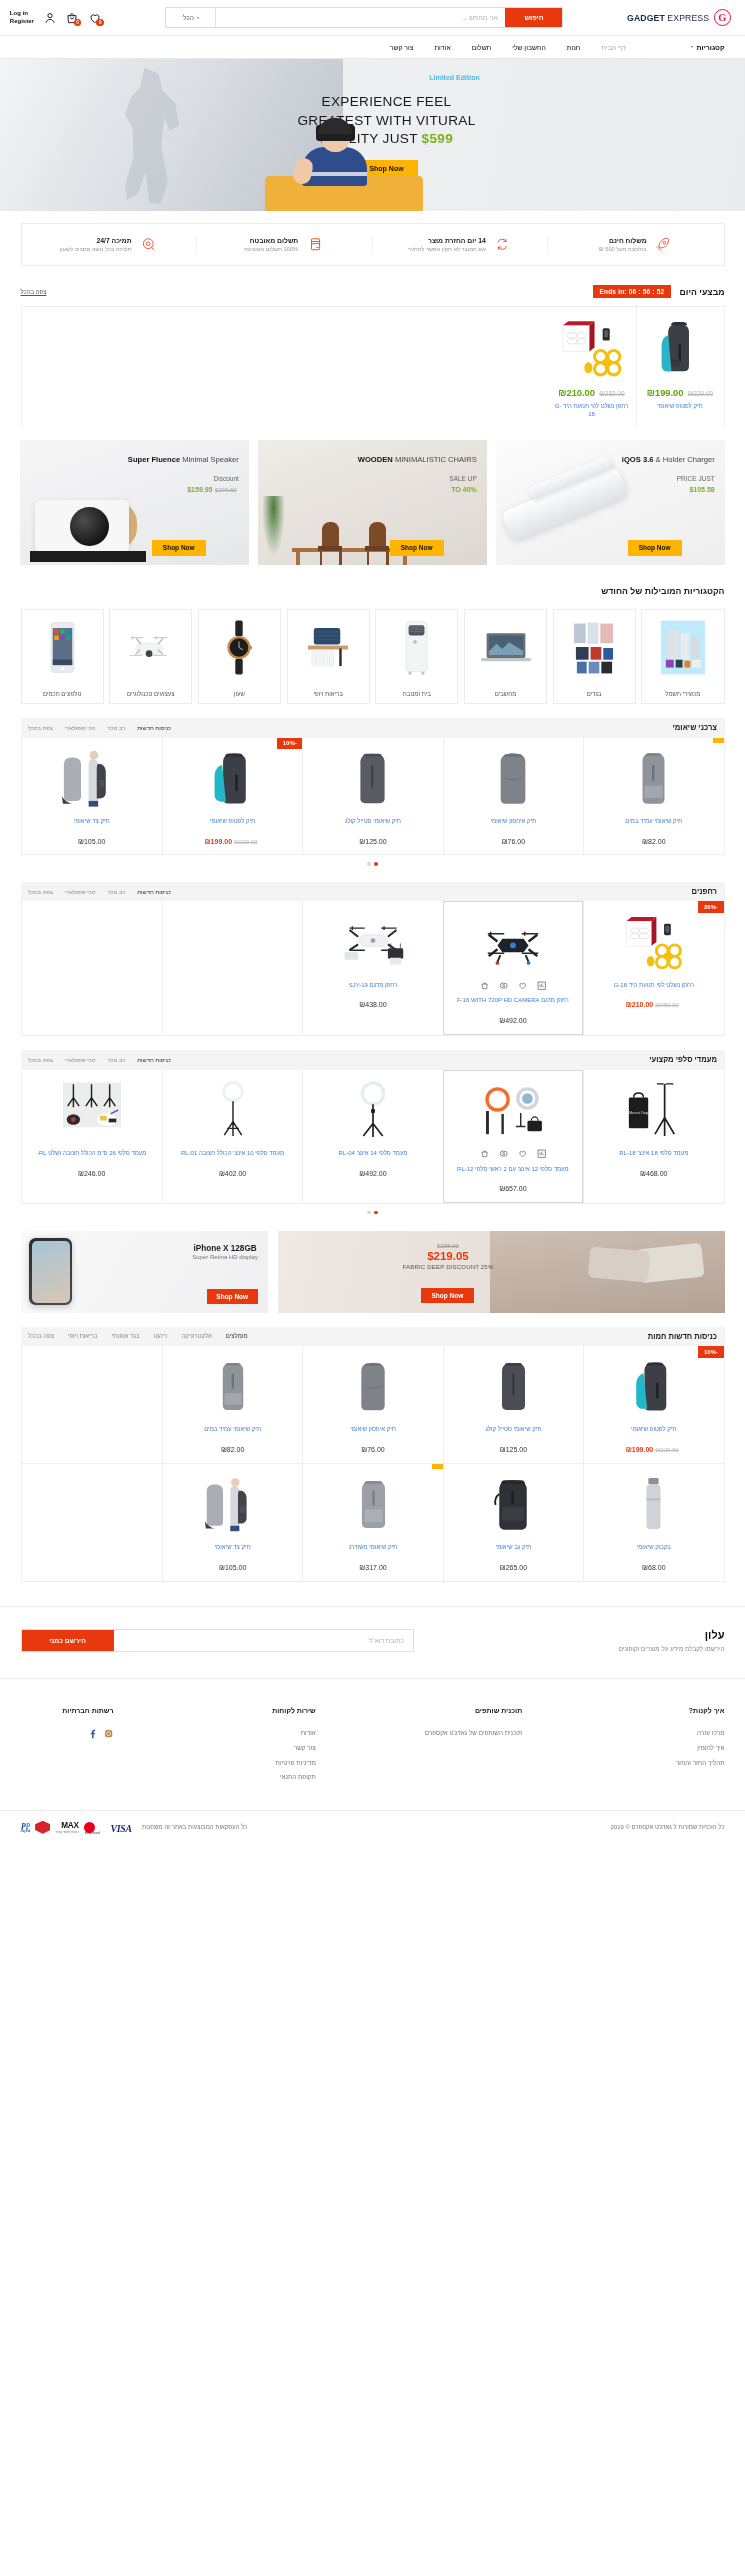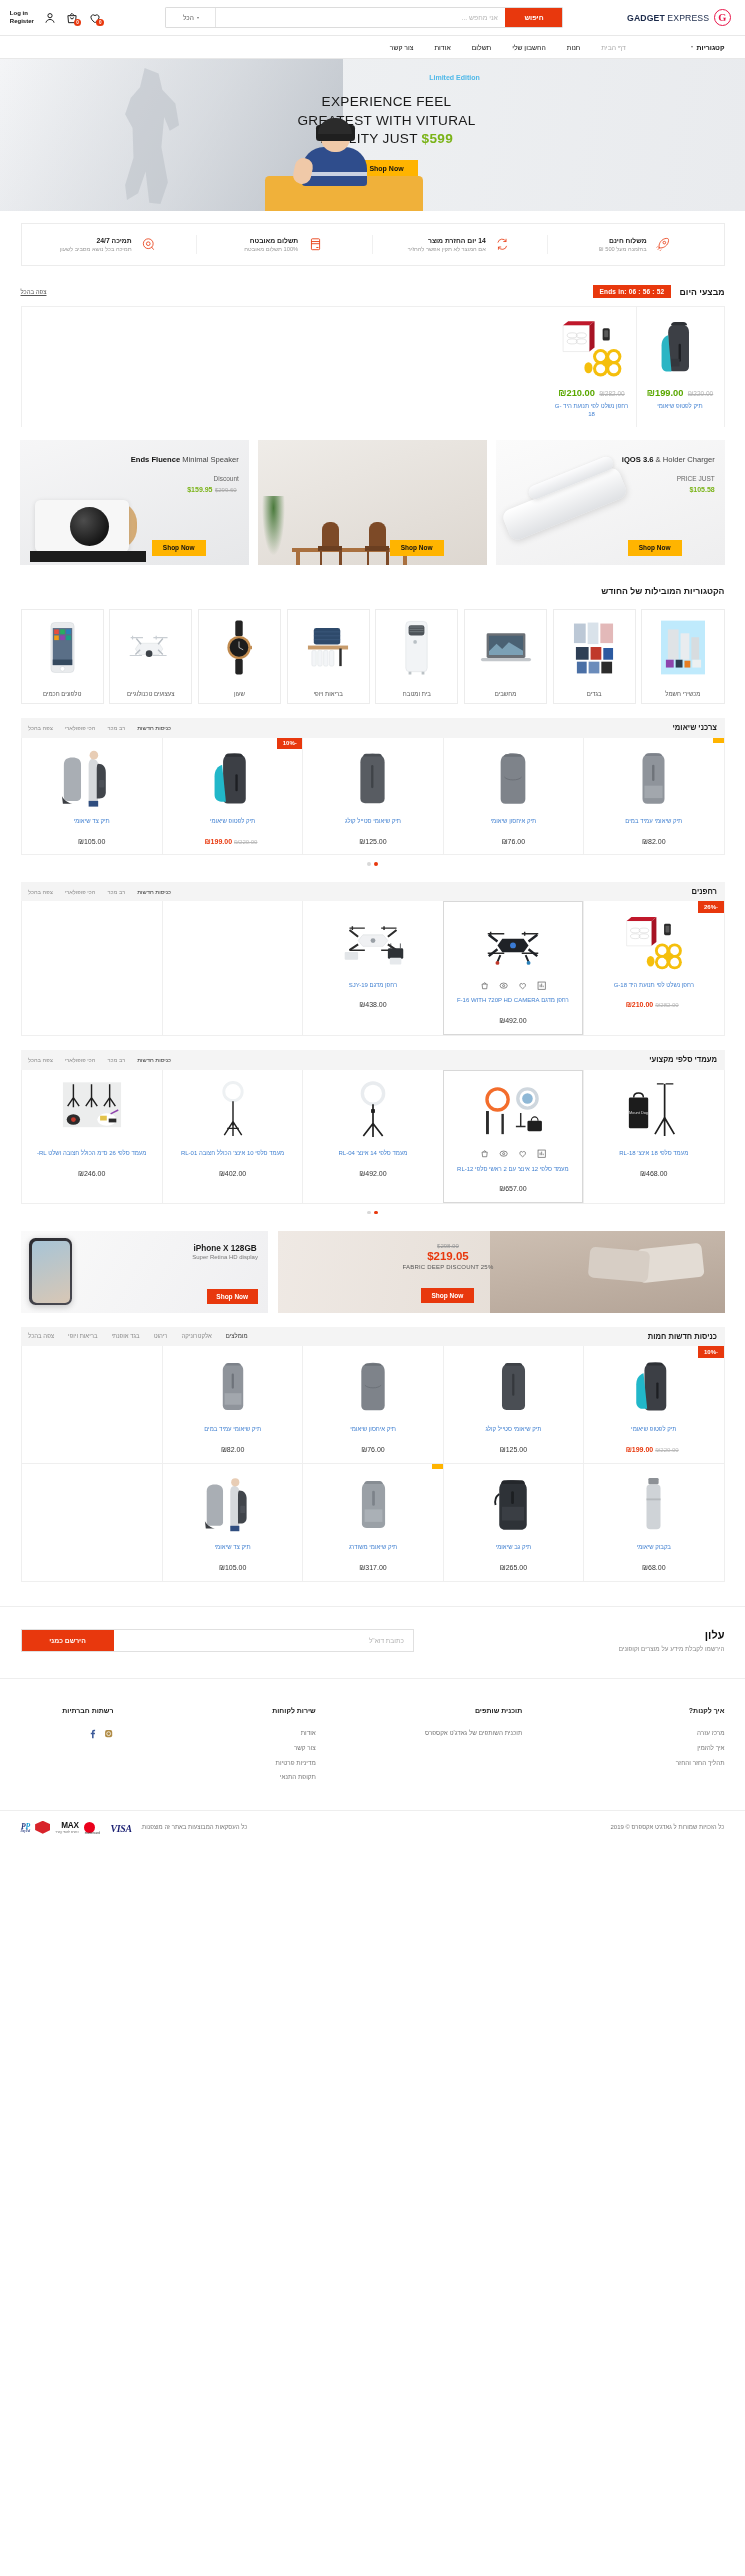--- a/index.html
+++ b/index.html
@@ -545,33 +545,42 @@
           <div class="lg" style="left:1.1px"></div>
           <div class="lg" style="left:21px"></div>
       </div>
       <div class="chr" style="left:107px">
         <div class="bk"></div>
           <div class="st"></div>
           <div class="lg" style="left:1.1px"></div>
           <div class="lg" style="left:21px"></div>
       </div>
     </div>
+    <div class="promo-txt">
+      <div class="promo-h">
+        <b>WOODEN</b><span> MINIMALISTIC CHAIRS</span>
+      </div>
+      <div class="promo-sub">SALE UP</div>
+      <div class="promo-pr">
+        <span class="np">TO 40%</span>
+      </div>
+    </div>
     <button class="shopnow">Shop Now</button>
   </div>
 
   <div class="promo b1">
     <div class="spk">
       <div class="spk-wood"></div>
       <div class="spk-box"></div>
       <div class="spk-cone"></div>
       <div class="spk-stand"></div>
     </div>
     <div class="promo-txt">
       <div class="promo-h">
-        <b>Ends Fluence</b><span> Minimal Speaker</span>
+        <b>Super Fluence</b><span> Minimal Speaker</span>
       </div>
       <div class="promo-sub">Discount</div>
       <div class="promo-pr">
         <span class="np">$159.95</span>
         <span class="op">$299.60</span>
       </div>
     </div>
     <button class="shopnow">Shop Now</button>
   </div>
 </section>

